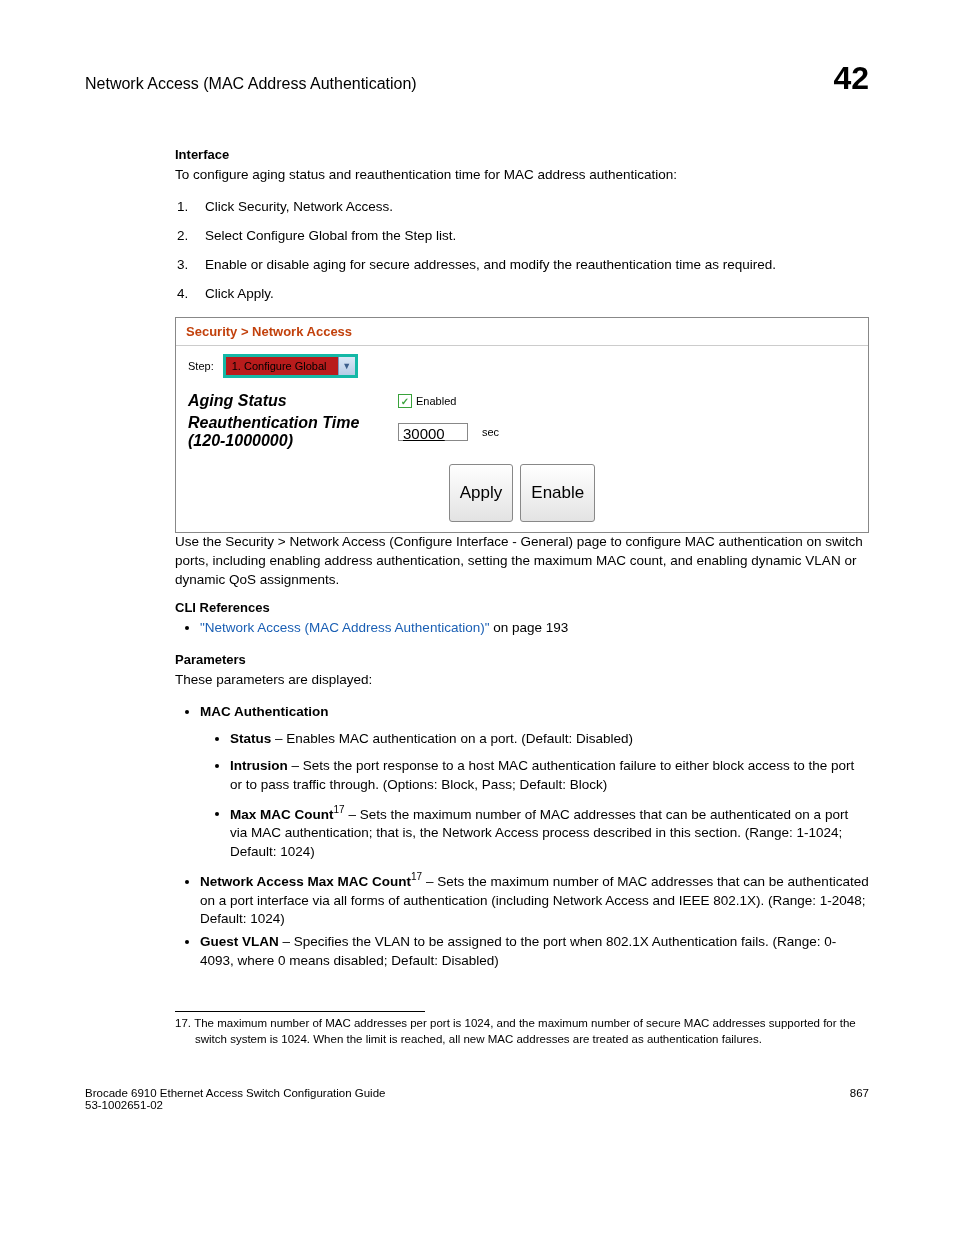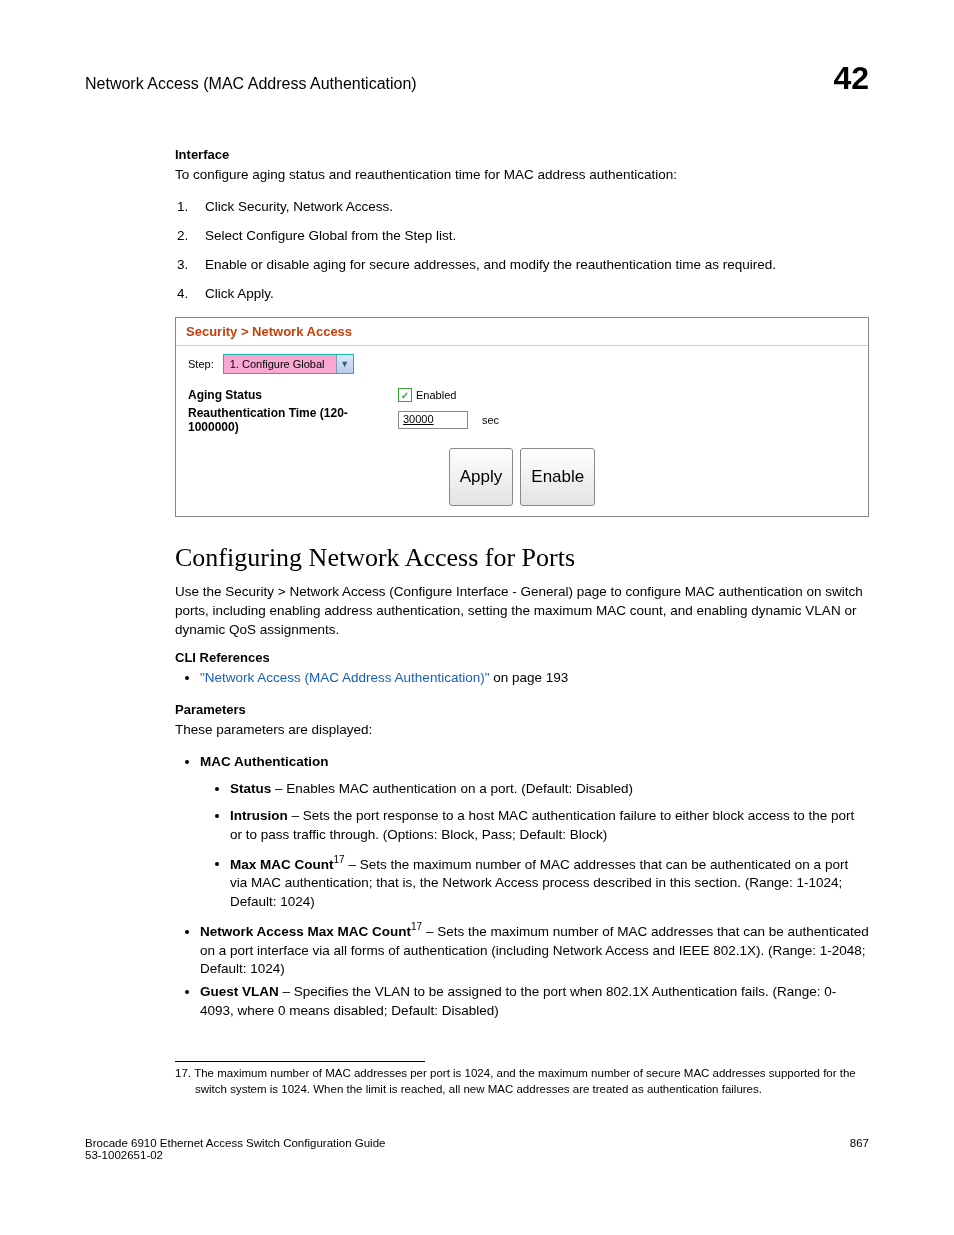--- a/index.html
+++ b/index.html
@@ -80,22 +80,22 @@
     padding: 8px 12px 10px 12px;
     font-size: 11px;
   }
   .step-row {
     margin-bottom: 14px;
   }
   .step-row label { margin-right: 6px; }
   .combo {
     display: inline-flex;
     align-items: stretch;
-    border: 1px solid #14b8a6;
-    background: #f9a8d4;
+    border: 3px solid #14b8a6;
+    background: #b91c1c;
     height: 18px;
   }
   .combo-text {
     padding: 1px 6px;
     min-width: 100px;
     font-size: 11px;
     display: flex;
     align-items: center;
   }
   .combo-btn {
@@ -109,40 +109,41 @@
     font-size: 9px;
   }
   .form-row {
     display: flex;
     align-items: center;
     margin: 4px 0;
   }
   .form-label {
     width: 210px;
     font-weight: bold;
-    font-size: 12px;
+    font-size: 16px;
+    font-style: italic;
   }
   .chk {
     width: 12px;
     height: 12px;
     border: 1px solid #39a23b;
     display: inline-flex;
     align-items: center;
     justify-content: center;
     margin-right: 4px;
     color: #39a23b;
     font-size: 10px;
     font-weight: bold;
     background: #fff;
   }
   .txtfield {
     border: 1px solid #888;
     padding: 1px 4px;
     width: 60px;
-    font-size: 11px;
+    font-size: 15px;
     height: 14px;
     text-decoration: underline;
   }
   .panel-actions {
     text-align: center;
     margin-top: 14px;
   }
   .panel-btn {
     border: 1px solid #888;
     background: linear-gradient(#fff,#e3e3e3);
@@ -232,21 +233,20 @@
           <span class="txtfield">30000</span>
           <span style="margin-left:14px">sec</span>
         </div>
         <div class="panel-actions">
           <span class="panel-btn">Apply</span>
           <span class="panel-btn">Enable</span>
         </div>
       </div>
     </div>
 
-    <h2 class="subhead">Configuring Network Access for Ports</h2>
     <p class="body-text">Use the Security &gt; Network Access (Configure Interface - General) page to configure MAC authentication on switch ports, including enabling address authentication, setting the maximum MAC count, and enabling dynamic VLAN or dynamic QoS assignments.</p>
 
     <div class="section-label">CLI References</div>
     <ul class="bullet-list" style="margin-top:2px;margin-bottom:14px">
       <li>
         <span class="link">"Network Access (MAC Address Authentication)"</span><span> on page 193</span>
       </li>
     </ul>
 
     <div class="section-label">Parameters</div>

